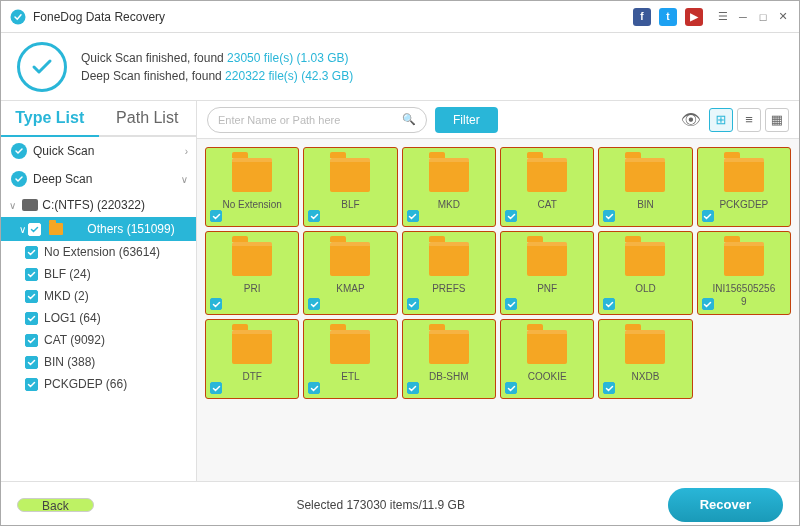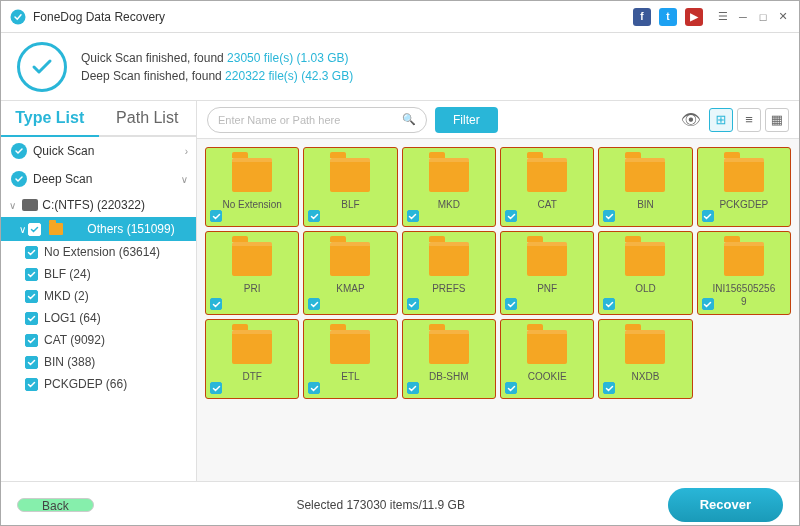--- a/index.html
+++ b/index.html
@@ -201,21 +201,21 @@
       border-top: 1px solid #e0e0e0;
       display: flex;
       align-items: center;
       padding: 0 16px;
     }
     .back-btn {
       height: 14px;
       padding: 0 24px;
       border: 1px solid #ccc;
       border-radius: 15px;
-      background: #86efac;
+      background: #bef264;
       color: #444;
       font-size: 12px;
       cursor: pointer;
     }
     .selected-info { flex: 1; text-align: center; font-size: 12px; color: #444; }
     .recover-btn {
       height: 34px;
       padding: 0 32px;
       background: linear-gradient(to bottom, #29b6d8, #1a9ab8);
       color: #fff;

